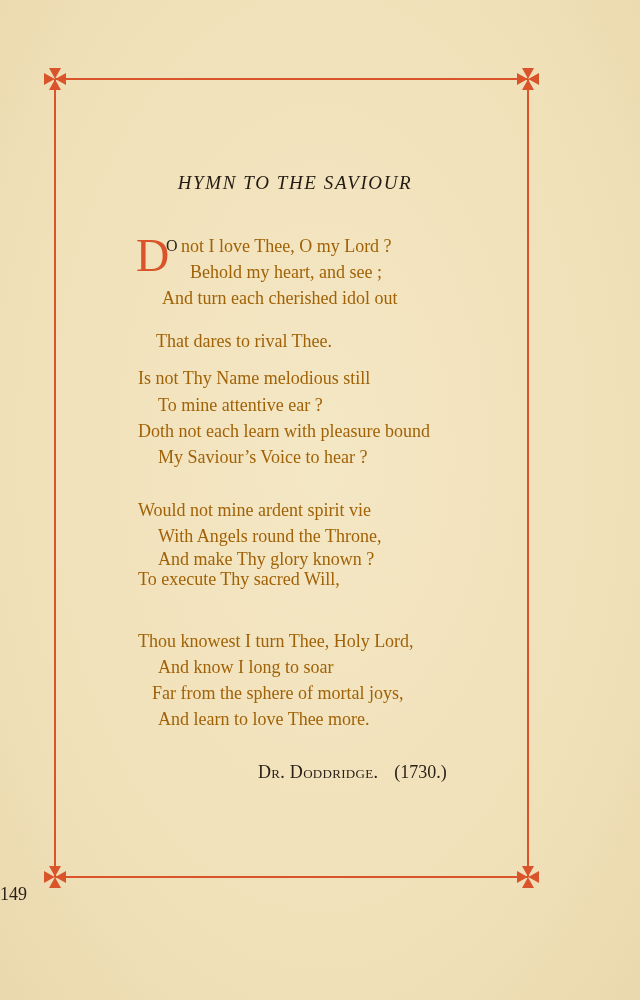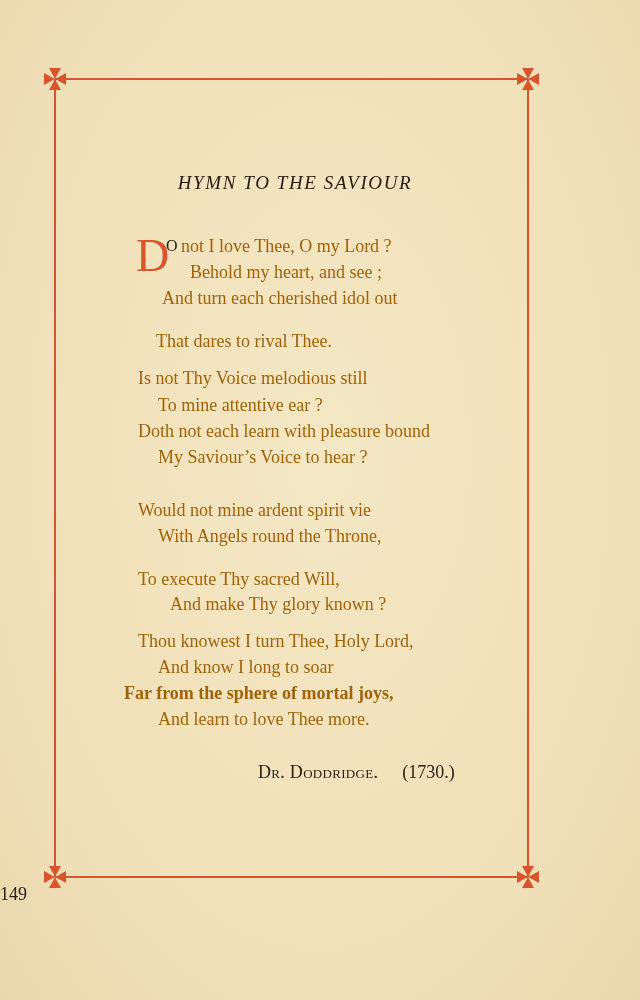--- a/index.html
+++ b/index.html
@@ -36,21 +36,21 @@
       font-size: 46px; line-height: 40px; color: #d9532b;
     }
     .dropcap-o {
       position: absolute; left: 166px; top: 236px;
       font-size: 16px; color: #2a2118; line-height: 20px;
     }
     .attribution {
       position: absolute; top: 762px; left: 258px; font-size: 18px; white-space: nowrap;
     }
     .attribution .author { font-variant: small-caps; letter-spacing: 0.3px; }
-    .attribution .year { margin-left: 24px; }
+    .attribution .year { margin-left: 16px; }
     .page-number {
       position: absolute; top: 884px; left: 0; width: 590px; text-align: left;
       font-size: 18px; color: #2a2118;
     }
   </style>
 </head>
 <body>
 
 <div class="page-bg"></div>
 
@@ -86,37 +86,37 @@
 <span class="dropcap-o">O</span>
 
 <div>
   <div class="line" style="left:181px; top:236px;">not I love Thee, O my Lord ?</div>
   <div class="line" style="left:190px; top:262px;">Behold my heart, and see ;</div>
   <div class="line" style="left:138px; top:288px;margin-left:24px;">And turn each cherished idol out</div>
   <div class="line" style="left:156px; top:315px;margin-top:16px;">That dares to rival Thee.</div>
 </div>
 
 <div>
-  <div class="line" style="left:138px; top:368px;">Is not Thy Voice melodious still</div>
+  <div class="line" style="left:138px; top:368px;">Is not Thy Name melodious still</div>
   <div class="line" style="left:158px; top:395px;">To mine attentive ear ?</div>
   <div class="line" style="left:138px; top:421px;">Doth not each learn with pleasure bound</div>
   <div class="line" style="left:158px; top:447px;">My Saviour’s Voice to hear ?</div>
 </div>
 
 <div>
   <div class="line" style="left:138px; top:500px;">Would not mine ardent spirit vie</div>
   <div class="line" style="left:158px; top:526px;">With Angels round the Throne,</div>
   <div class="line" style="left:138px; top:552px;margin-top:17px;">To execute Thy sacred Will,</div>
-  <div class="line" style="left:158px; top:594px;margin-left:12px;">And make Thy glory known ?</div>
+  <div class="line" style="left:158px; top:549px;">And make Thy glory known ?</div>
 </div>
 
 <div>
   <div class="line" style="left:138px; top:631px;">Thou knowest I turn Thee, Holy Lord,</div>
   <div class="line" style="left:158px; top:657px;">And know I long to soar</div>
-  <div class="line" style="left:124px; top:683px;font-weight:bold;">Far from the sphere of mortal joys,</div>
+  <div class="line" style="left:152px; top:683px;">Far from the sphere of mortal joys,</div>
   <div class="line" style="left:158px; top:709px;">And learn to love Thee more.</div>
 </div>
 
 <div class="attribution">
   <span class="author">Dr. Doddridge.</span><span class="year">(1730.)</span>
 </div>
 
 <div class="page-number">149</div>
 
 </body></html>

